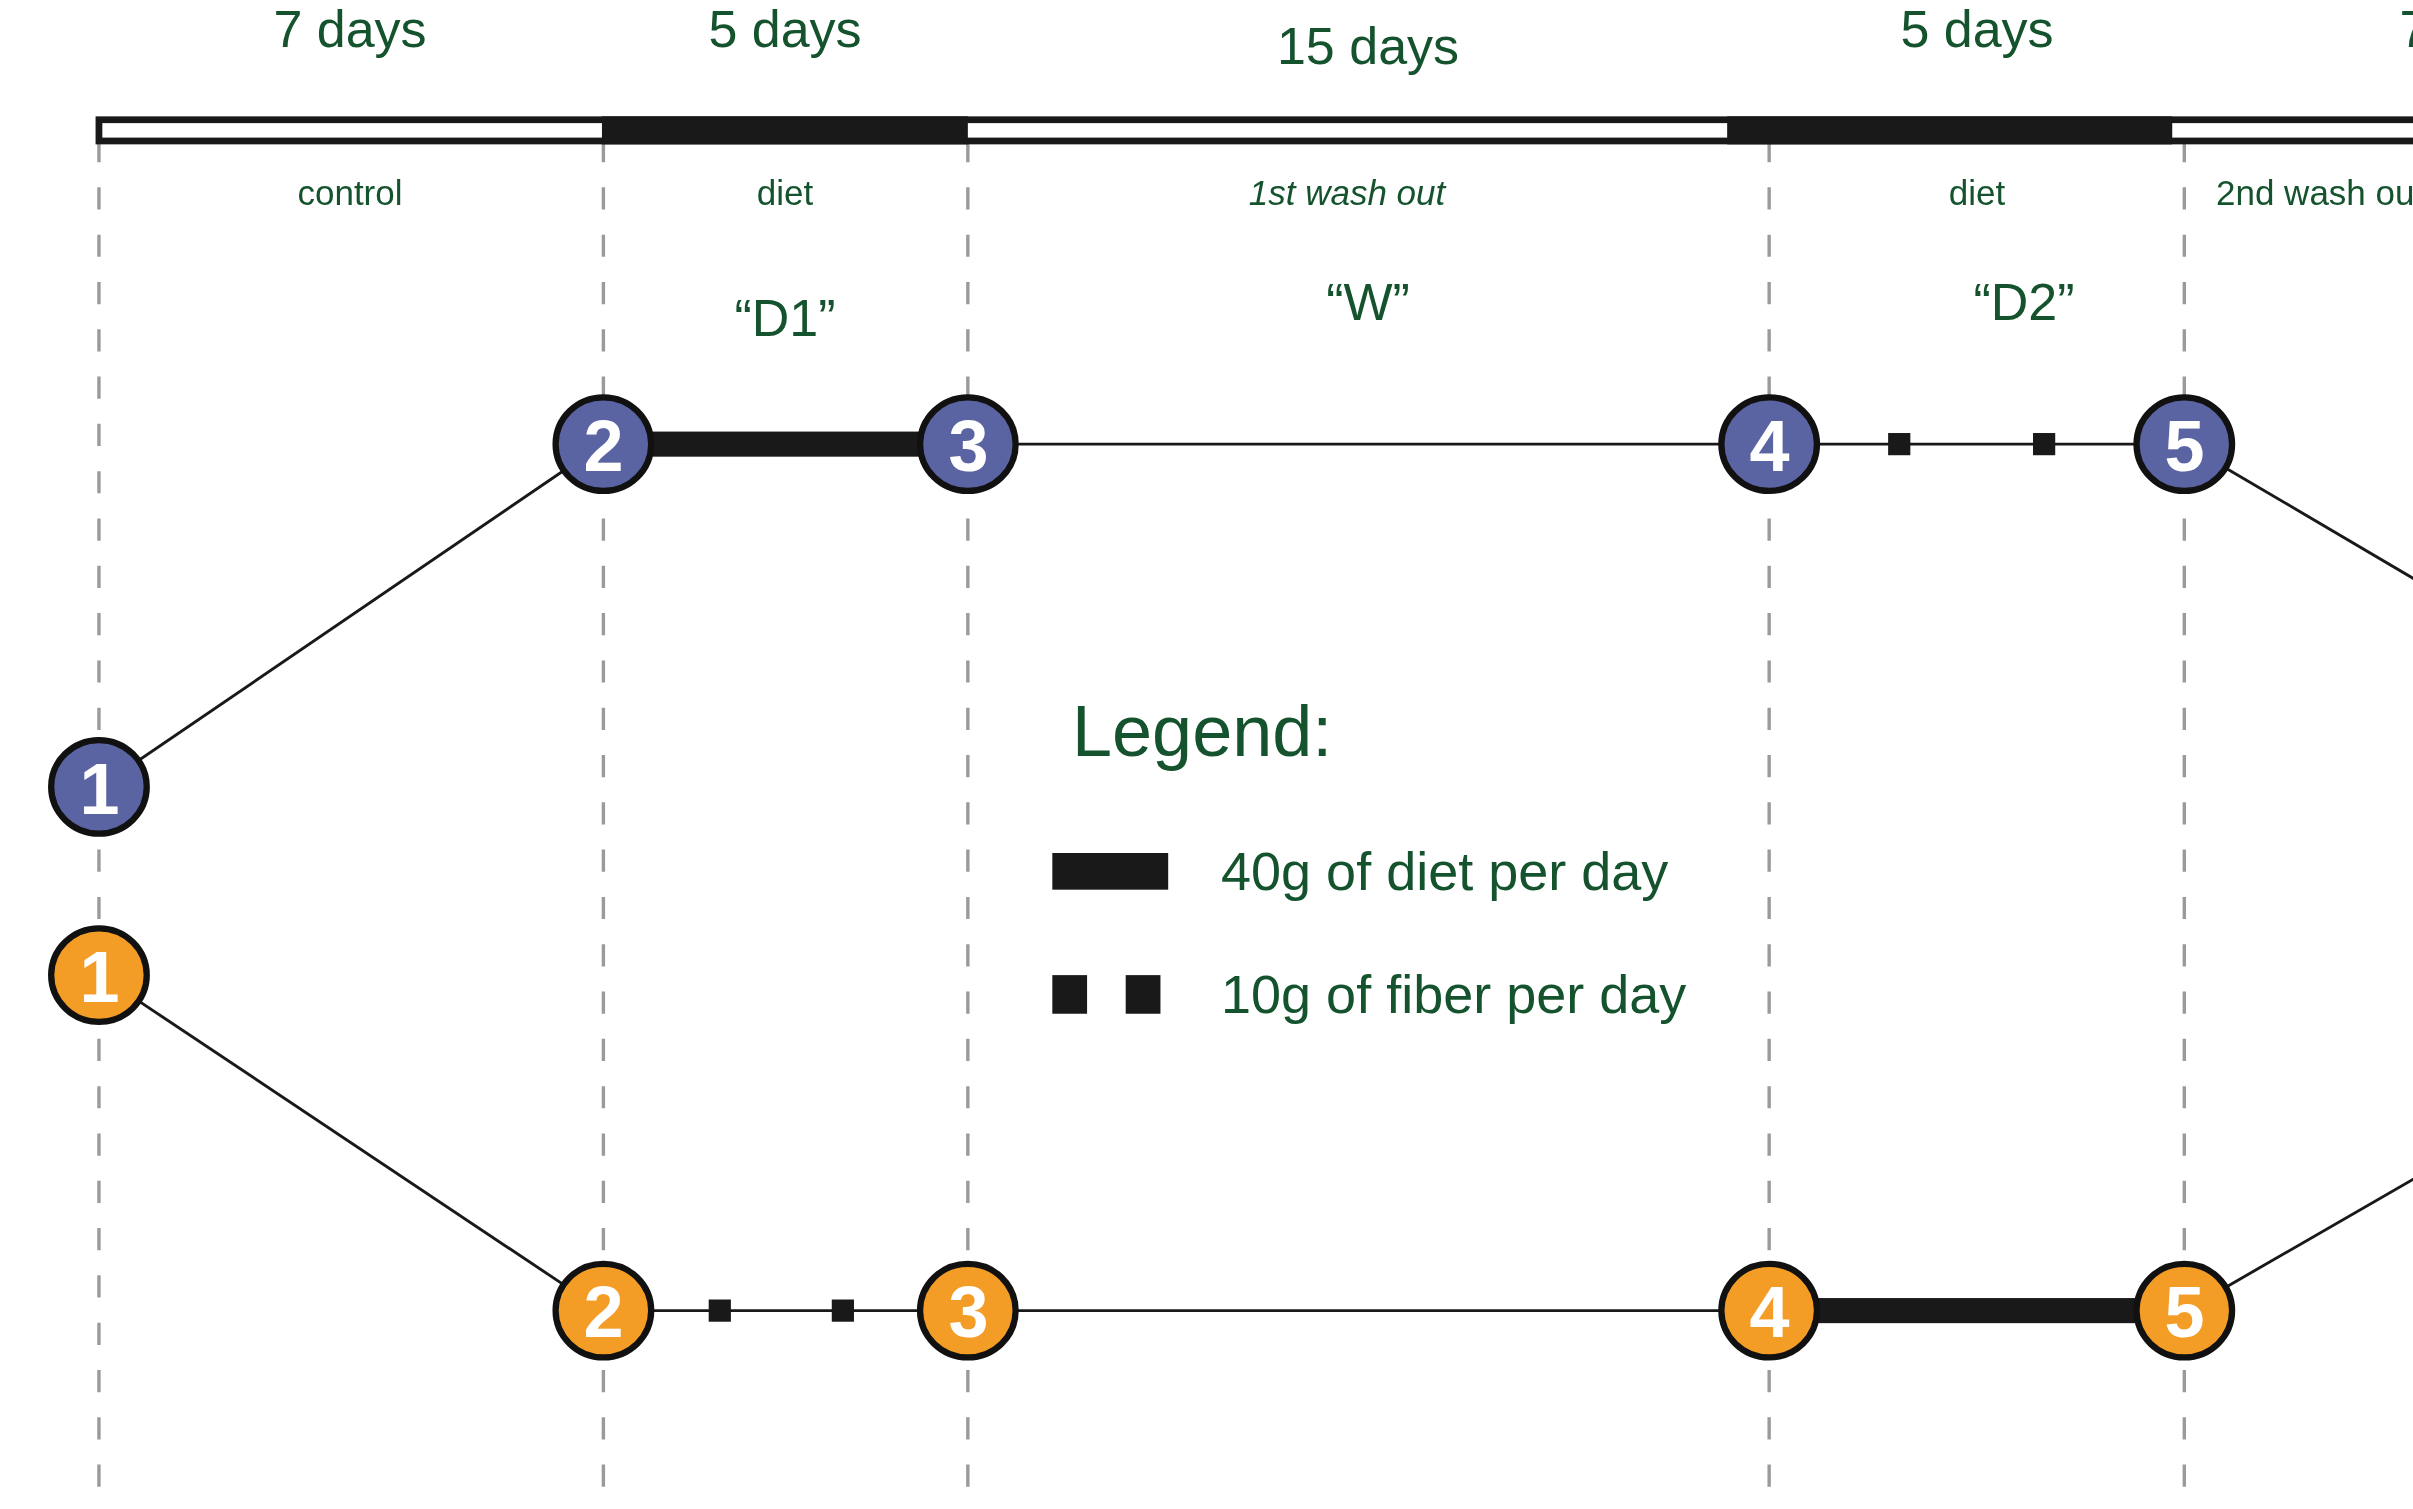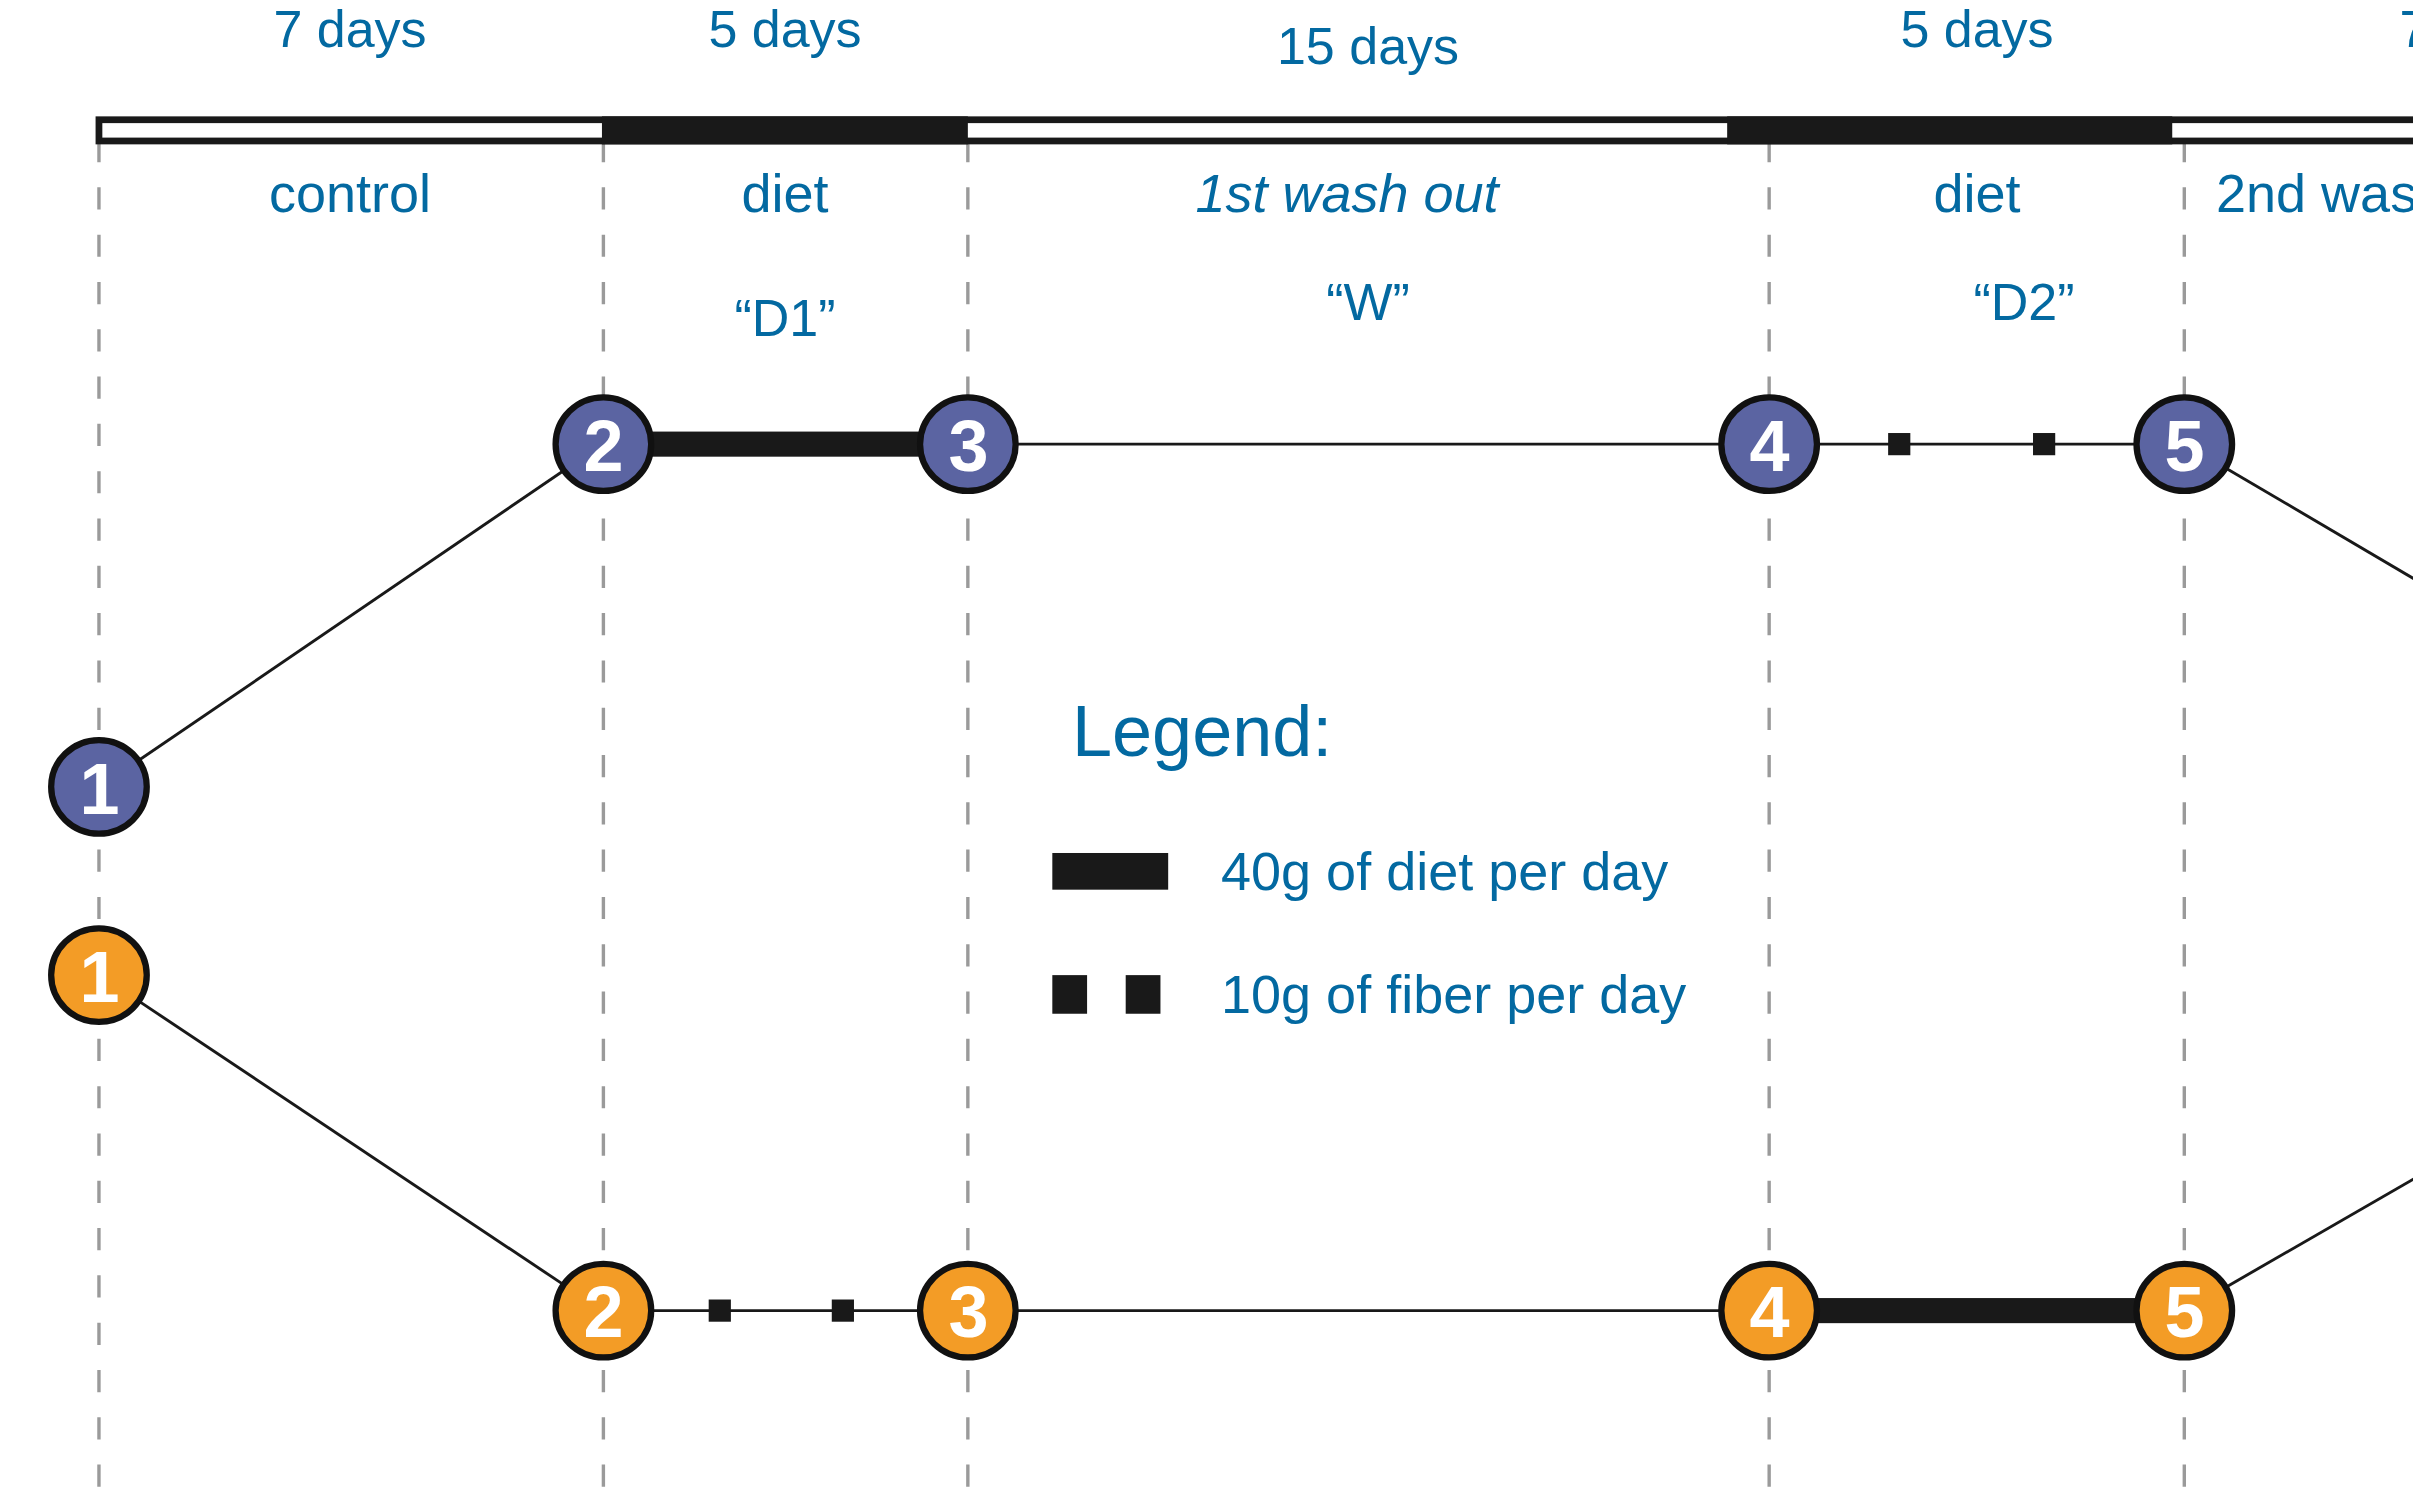--- a/index.html
+++ b/index.html
@@ -4,23 +4,23 @@
 <style>
   html,body{margin:0;padding:0;background:#ffffff;}
   #stage{
     position:relative;
     width:2877px;height:1510px;
     background:#ffffff;
     font-family:"Liberation Sans", sans-serif;
     overflow:hidden;
   }
   svg#scene{position:absolute;left:0;top:0;width:2877px;height:1510px;}
-  .t{position:absolute;white-space:nowrap;color:#0369a1;}
+  .t{position:absolute;white-space:nowrap;color:#14532d;}
   .daylabel{font-size:52px;transform:translate(-50%,-50%);}
-  .phaselabel{font-size:54px;transform:translate(-50%,-50%);}
+  .phaselabel{font-size:35px;transform:translate(-50%,-50%);}
   .phaselabel.lefted{transform:translate(0,-50%);}
   .codelabel{font-size:52px;transform:translate(-50%,-50%);}
   .legendtitle{font-size:72px;transform:translate(0,-50%);}
   .legendtext{font-size:54px;transform:translate(0,-50%);}
   .nodenum{
     position:absolute;color:#ffffff;font-size:72px;font-weight:bold;
     transform:translate(-50%,-50%);
     font-family:"Liberation Sans", sans-serif;
     letter-spacing:-1px;
   }

